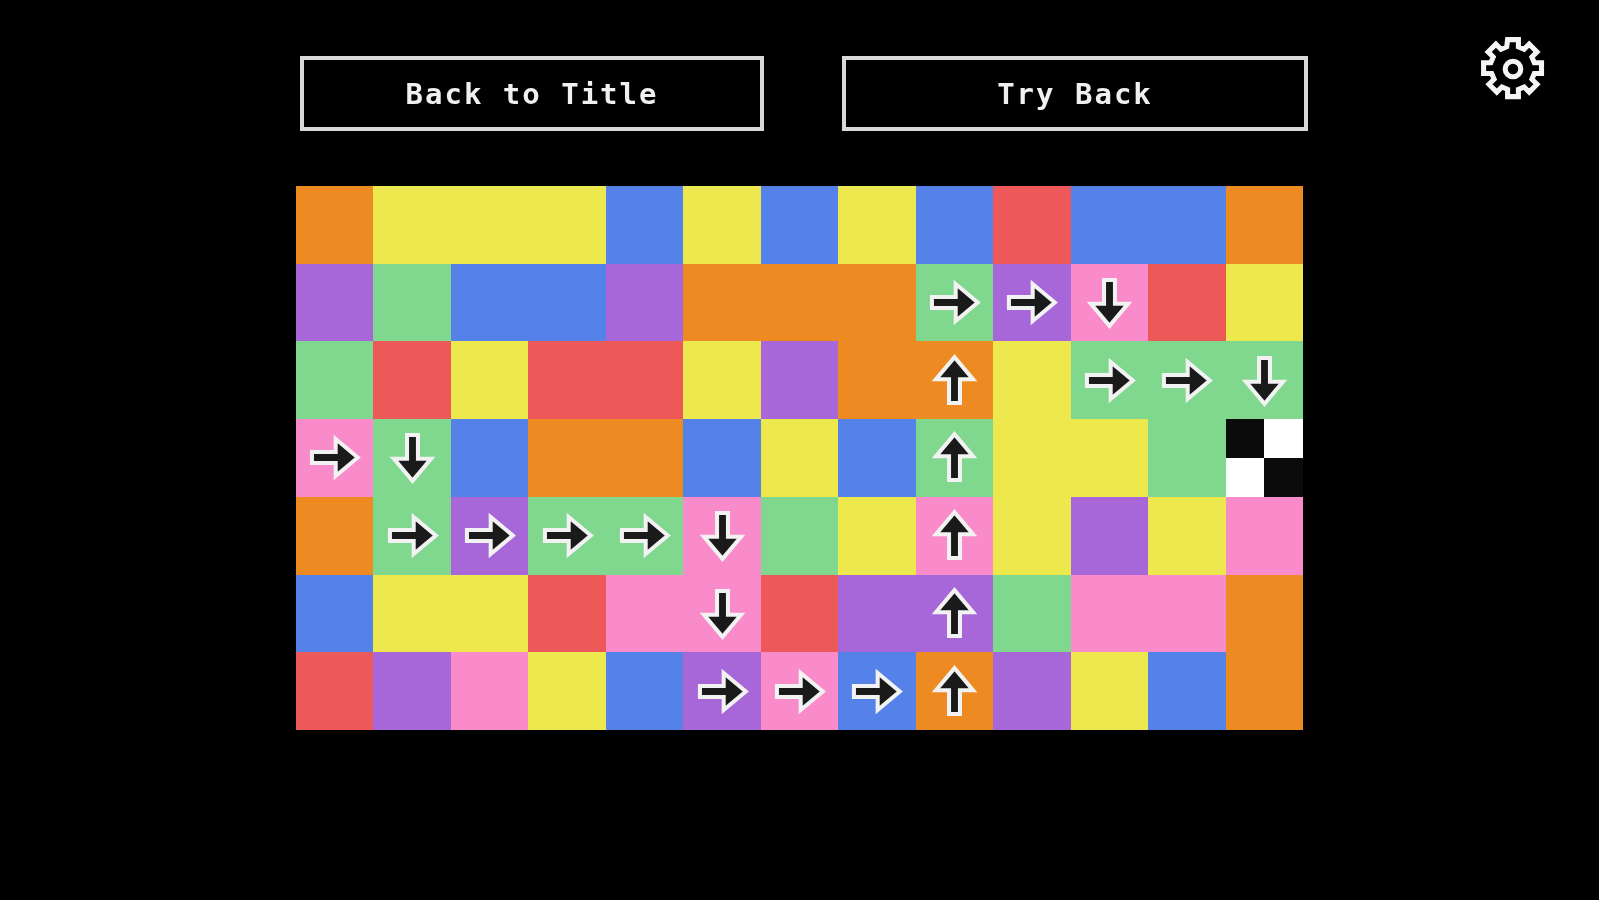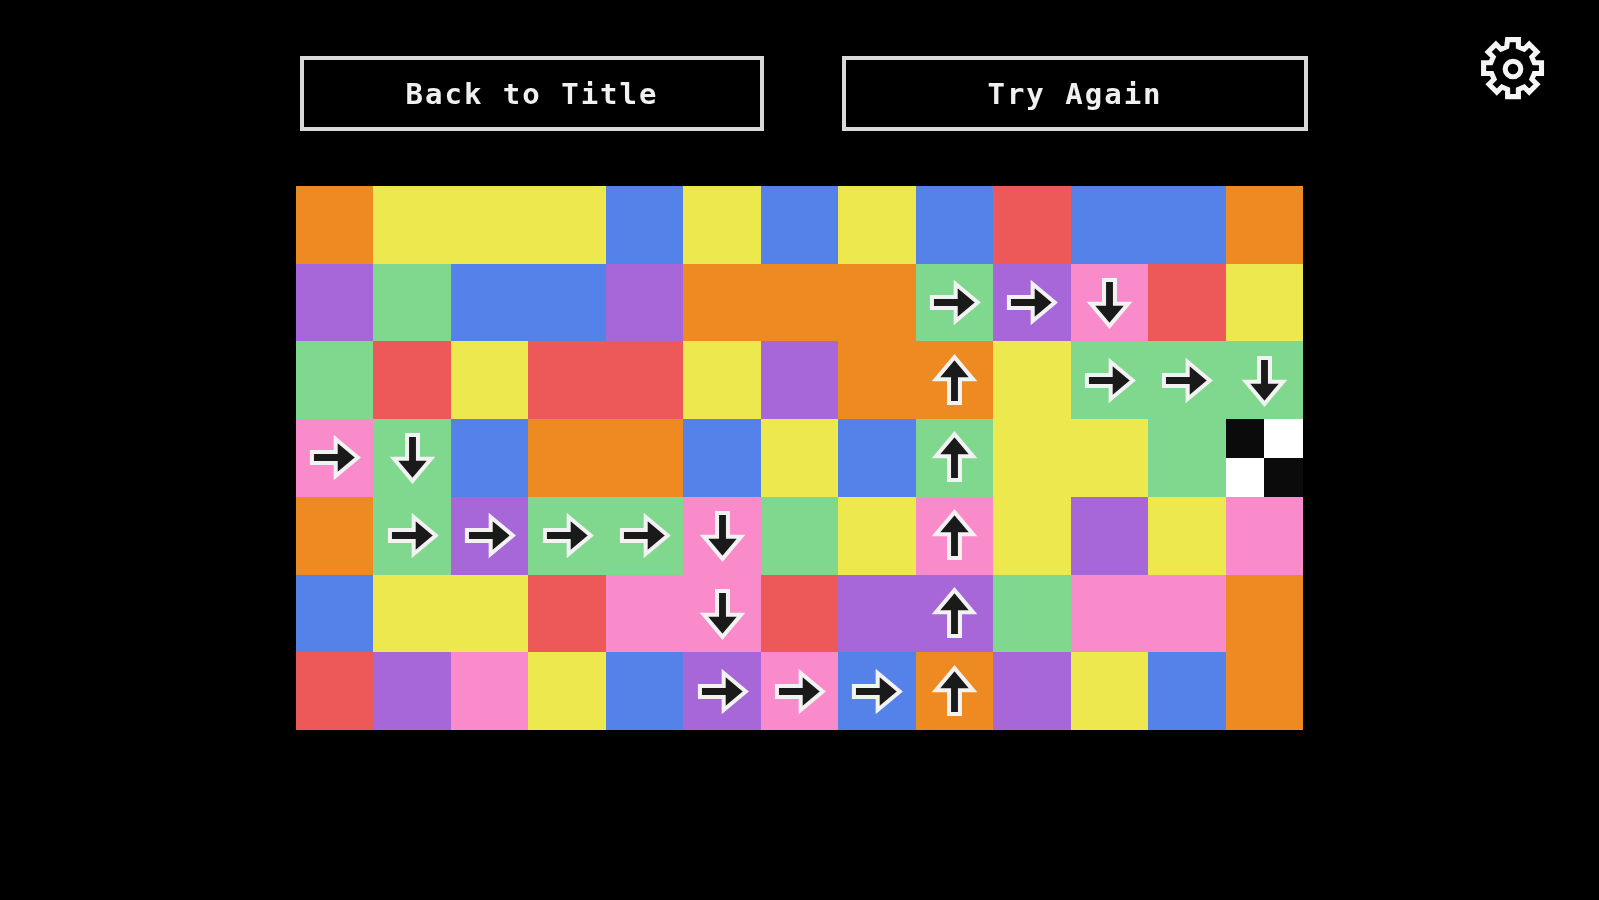--- a/index.html
+++ b/index.html
@@ -78,21 +78,21 @@
   }
   .goal > div { width: 100%; height: 100%; }
 </style>
 </head>
 <body>
 
 <div class="stage">
 
   <button class="btn" id="btn-back">Back to Title</button>
 
-  <button class="btn" id="btn-try">Try Again</button>
+  <button class="btn" id="btn-try">Try Back</button>
 
   <div class="gear">
     <svg viewBox="0 0 24 24" fill="none" stroke="#f5f5f5" stroke-width="1.7" stroke-linejoin="miter">
       <path d="M10.2 2.2 h3.6 v2.4 l1.9 .8 1.7 -1.7 2.6 2.6 -1.7 1.7 .8 1.9 h2.4 v3.6 h-2.4 l-.8 1.9 1.7 1.7 -2.6 2.6 -1.7 -1.7 -1.9 .8 v2.4 h-3.6 v-2.4 l-1.9 -.8 -1.7 1.7 -2.6 -2.6 1.7 -1.7 -.8 -1.9 H2.2 v-3.6 h2.4 l.8 -1.9 -1.7 -1.7 2.6 -2.6 1.7 1.7 1.9 -.8 z"></path>
       <circle cx="12" cy="12" r="2.6"></circle>
     </svg>
   </div>
 
   <div class="grid">
       <div class="cell" style="background: rgb(238, 138, 34);"></div>

